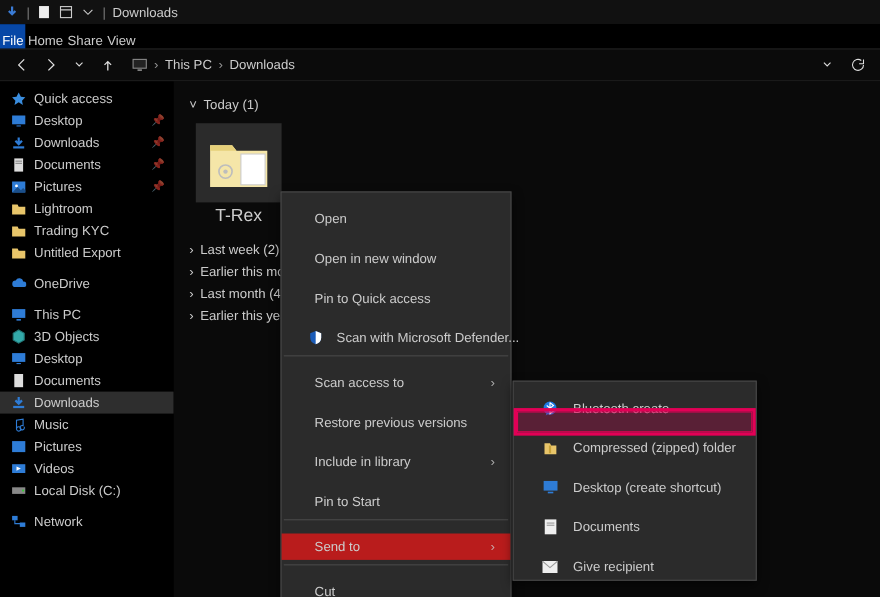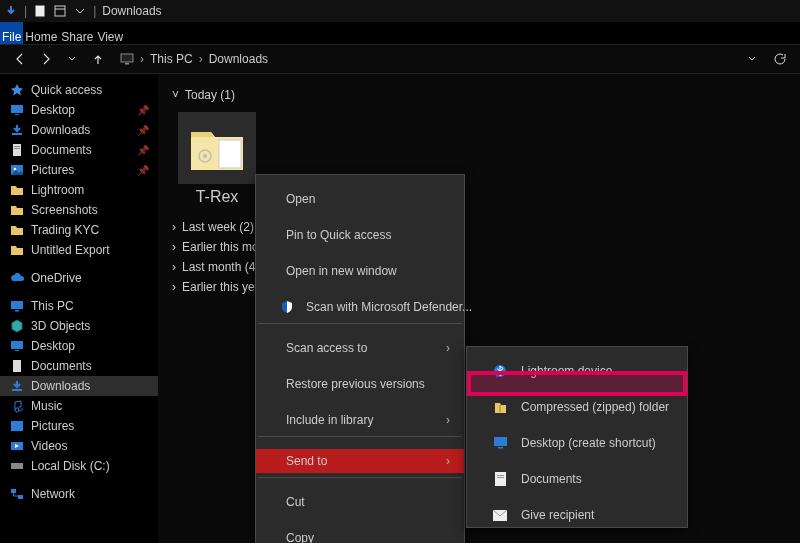--- a/index.html
+++ b/index.html
@@ -200,28 +200,20 @@
           </svg>
         </span>
         <span class="label">Lightroom</span>
       </div>
     <div class="item">
         <span class="ico">
           <svg viewBox="0 0 14 14">
             <path d="M1 3h5l1 2h6v7H1z" fill="#E8C56A"></path>
           </svg>
         </span>
-        <span class="label">Screenshots</span>
-      </div>
-    <div class="item">
-        <span class="ico">
-          <svg viewBox="0 0 14 14">
-            <path d="M1 3h5l1 2h6v7H1z" fill="#E8C56A"></path>
-          </svg>
-        </span>
         <span class="label">Trading KYC</span>
       </div>
     <div class="item">
         <span class="ico">
           <svg viewBox="0 0 14 14">
             <path d="M1 3h5l1 2h6v7H1z" fill="#E8C56A"></path>
           </svg>
         </span>
         <span class="label">Untitled Export</span>
       </div>
@@ -364,24 +356,24 @@
         <span>Earlier this year</span>
       </div>
   </div>
 </div>
 
 <div class="ctxmenu" style="left:255px; top:174px; width:210px">
   <div class="row">
       <span>Open</span>
     </div>
   <div class="row">
+      <span>Open in new window</span>
+    </div>
+  <div class="row">
       <span>Pin to Quick access</span>
-    </div>
-  <div class="row">
-      <span>Open in new window</span>
     </div>
   <div class="row hasicon">
       <span class="mi">
         <svg width="14" height="14" viewBox="0 0 14 14">
           <path d="M7 1l5 2v4c0 3-2 5-5 6-3-1-5-3-5-6V3z" fill="#1b5cb8"></path>
           <path d="M7 1v12c3-1 5-3 5-6V3z" fill="#fff"></path>
         </svg>
       </span>
       <span>Scan with Microsoft Defender...</span>
     </div>
@@ -389,20 +381,23 @@
   <div class="row">
       <span>Scan access to</span>
       <span class="arrow">›</span>
     </div>
   <div class="row">
       <span>Restore previous versions</span>
     </div>
   <div class="row">
       <span>Include in library</span>
       <span class="arrow">›</span>
+    </div>
+  <div class="row">
+      <span>Pin to Start</span>
     </div>
   <div class="sep"></div>
   <div class="row hi">
       <span>Send to</span>
       <span class="arrow">›</span>
     </div>
   <div class="sep"></div>
   <div class="row">
       <span>Cut</span>
     </div>
@@ -421,21 +416,21 @@
 
 <div class="ctxmenu submenu" style="left:466px; top:346px; width:222px">
   <div class="row hasicon">
       <span class="mi">
         <svg width="12" height="14" viewBox="0 0 12 14">
           <path d="M6 1v12l4-3-8-6m0 10l8-6-4-3" stroke="#fff" fill="#1b78e2" stroke-width="0"></path>
           <circle cx="6" cy="7" r="6" fill="#1b78e2"></circle>
           <path d="M6 2v10l3.2-2.4L3 4.6m0 4.8l6.2-4.8L6 2" stroke="#fff" stroke-width="1" fill="none"></path>
         </svg>
       </span>
-      <span>Lightroom device</span>
+      <span>Bluetooth create</span>
     </div>
   <div class="row hasicon">
       <span class="mi">
         <svg width="12" height="14" viewBox="0 0 12 14">
           <path d="M1 3h5l1 2h5v8H1z" fill="#E8C56A"></path>
           <rect x="5" y="5" width="2" height="7" fill="#c9a33a"></rect>
         </svg>
       </span>
       <span>Compressed (zipped) folder</span>
     </div>

